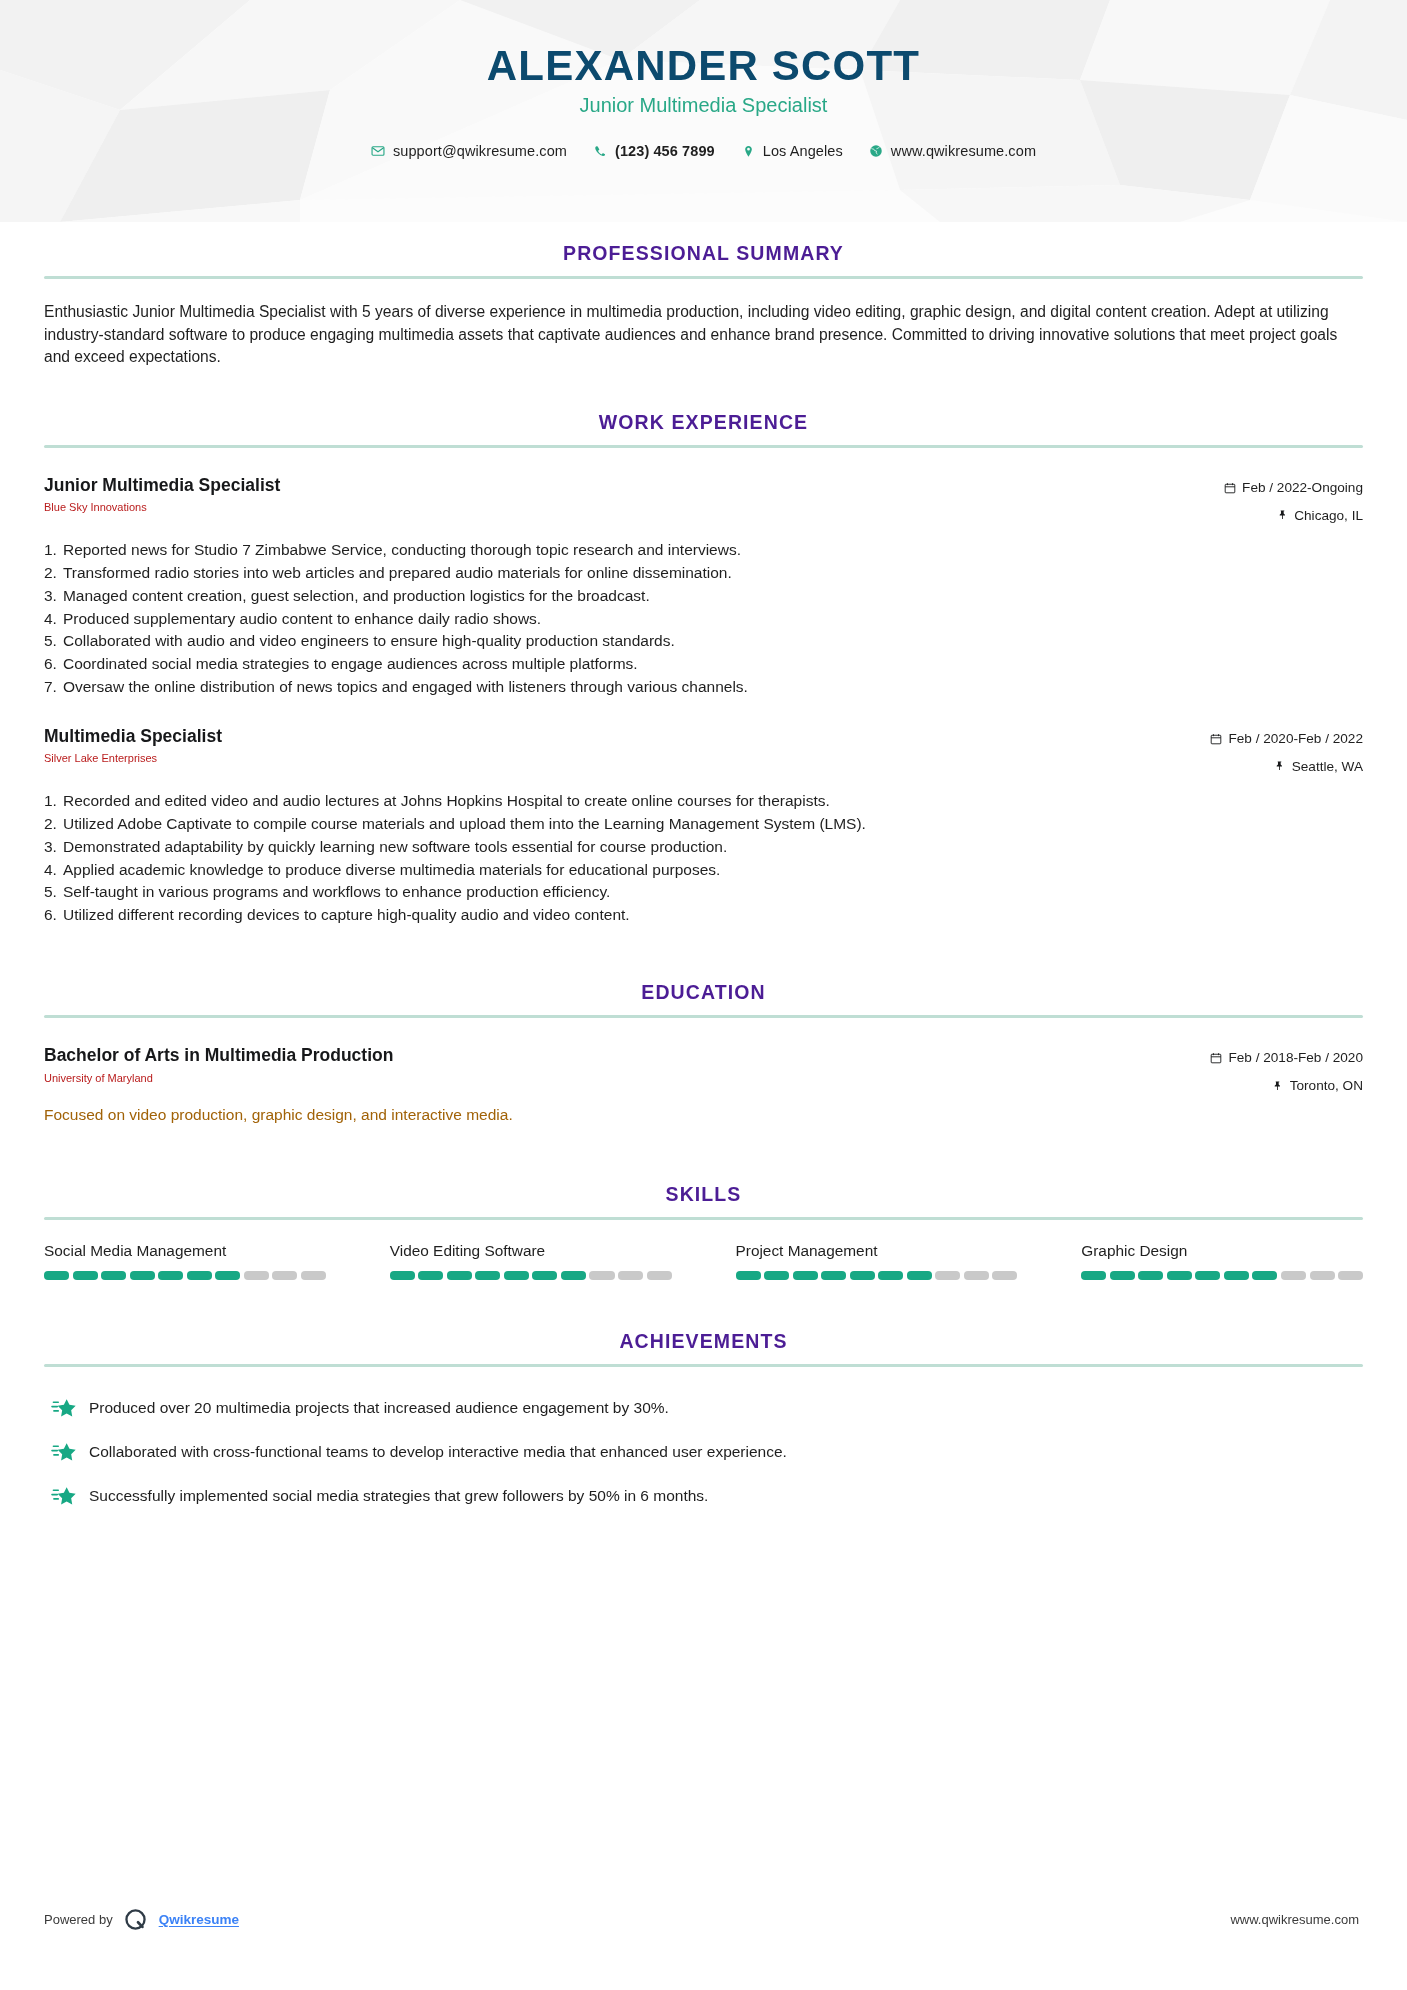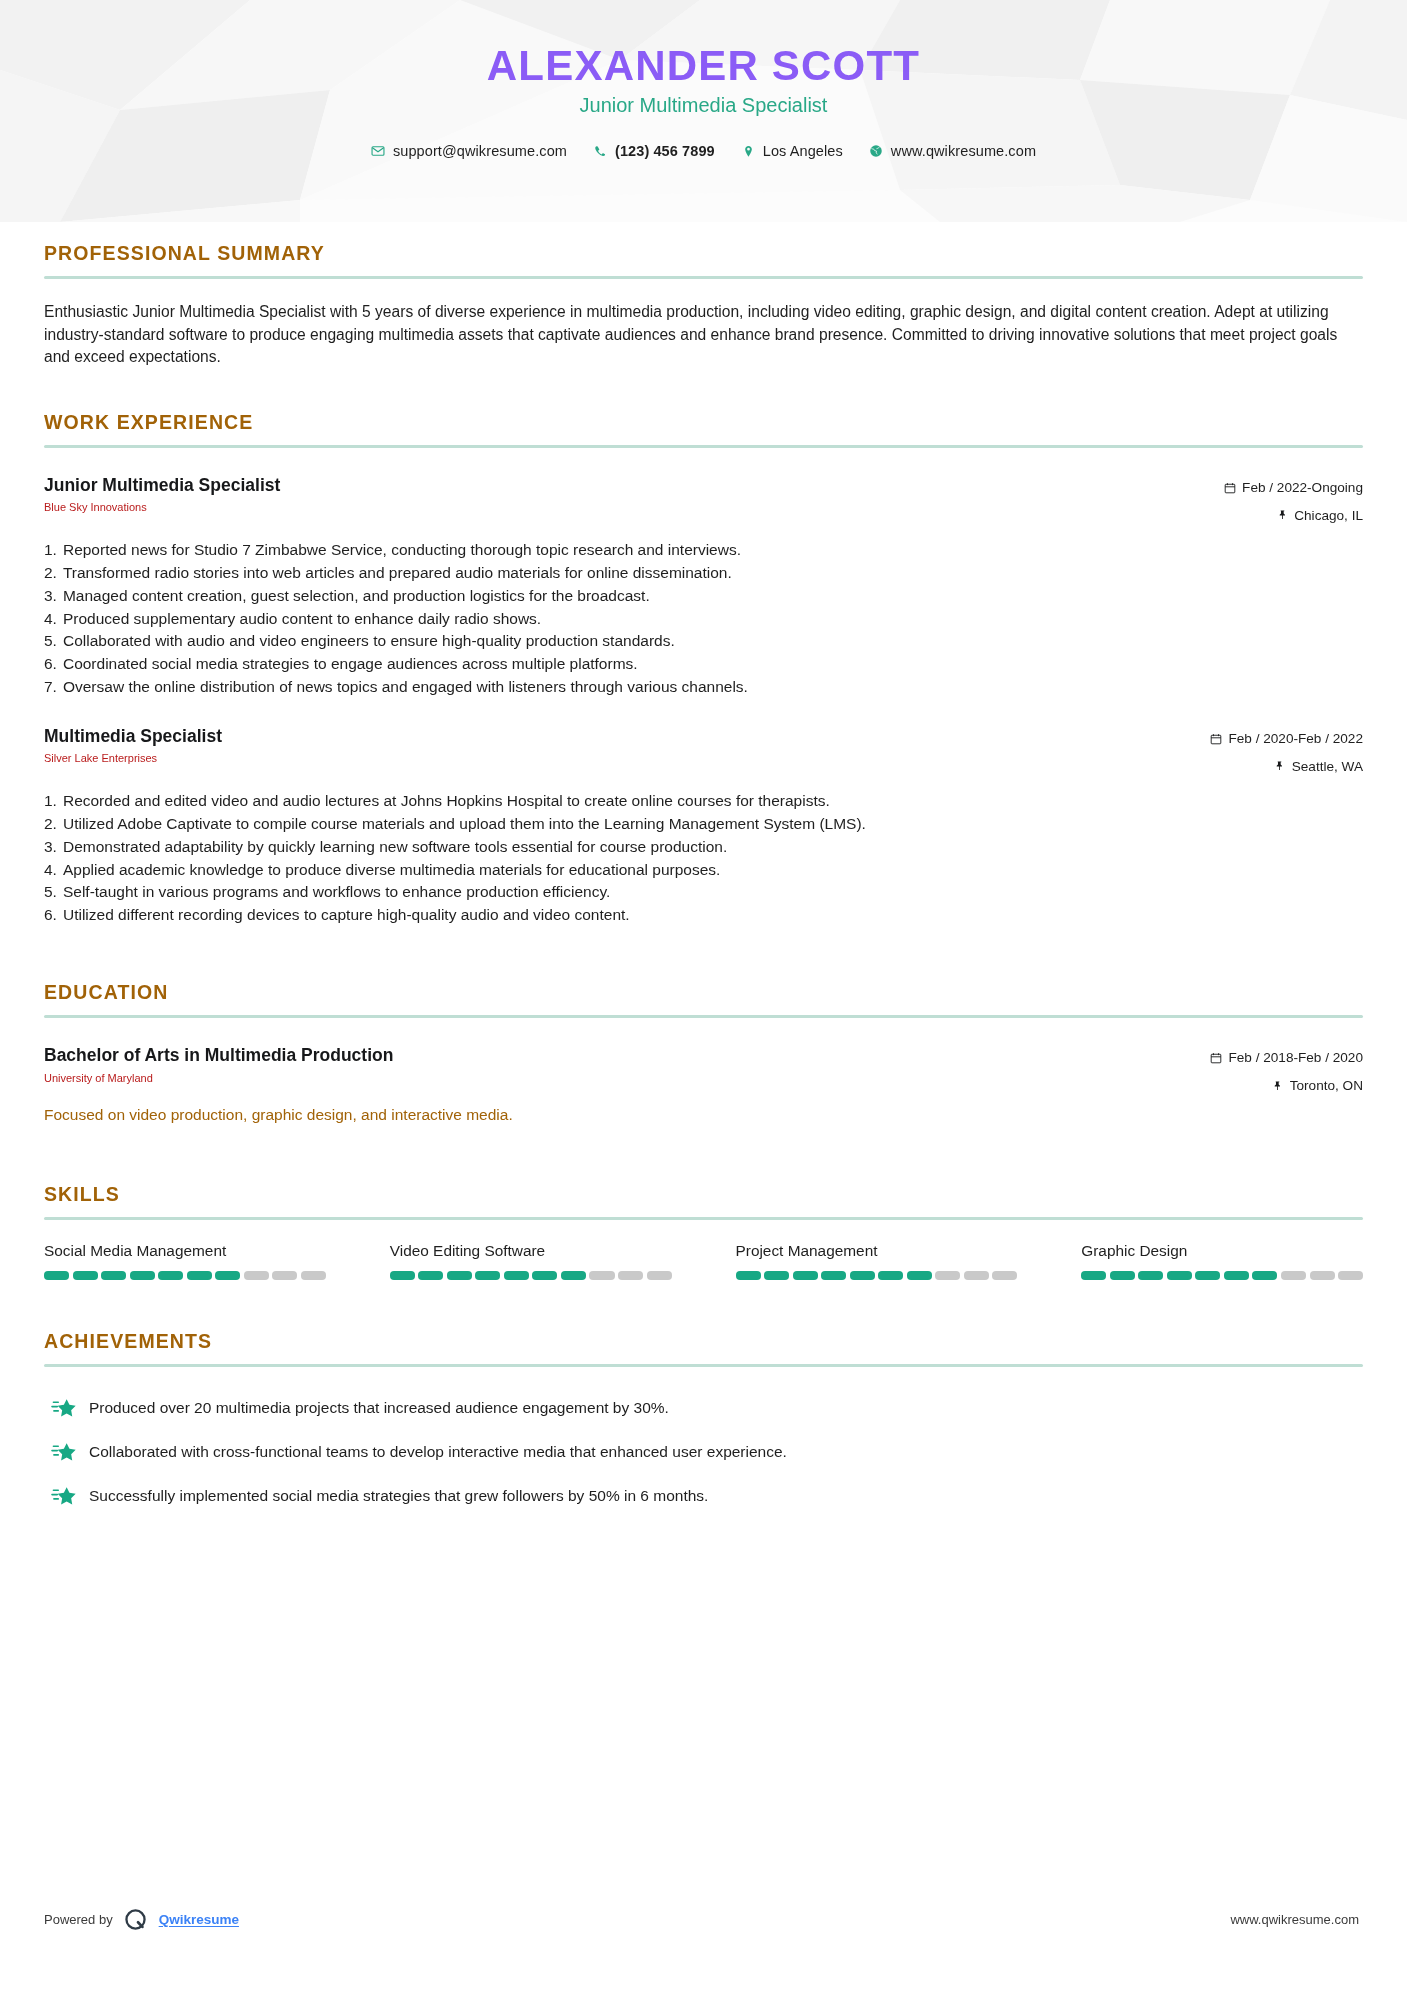--- a/index.html
+++ b/index.html
@@ -27,21 +27,21 @@
     position: relative;
     z-index: 2;
     text-align: center;
     padding-top: 42px;
   }
 
   .name {
     font-size: 42px;
     font-weight: bold;
     letter-spacing: 1.2px;
-    color: #8b5cf6;
+    color: #0c4a6e;
     line-height: 1.15;
   }
 
   .role {
     font-size: 20px;
     color: #29a887;
     margin-top: 4px;
     font-weight: normal;
   }
 
@@ -73,24 +73,25 @@
   .phone-text { font-weight: bold; }
 
   
   .page {
     padding: 0 44px;
   }
 
   .section { margin-top: 6px; }
 
   .section-title {
+    text-align: center;
     font-size: 19.5px;
     font-weight: bold;
     letter-spacing: 1.1px;
-    color: #a16207;
+    color: #4c1d95;
     padding: 14px 0 11px 0;
   }
 
   .section-rule {
     height: 3px;
     background: #bfded4;
     border-radius: 2px;
     width: 100%;
   }
 

